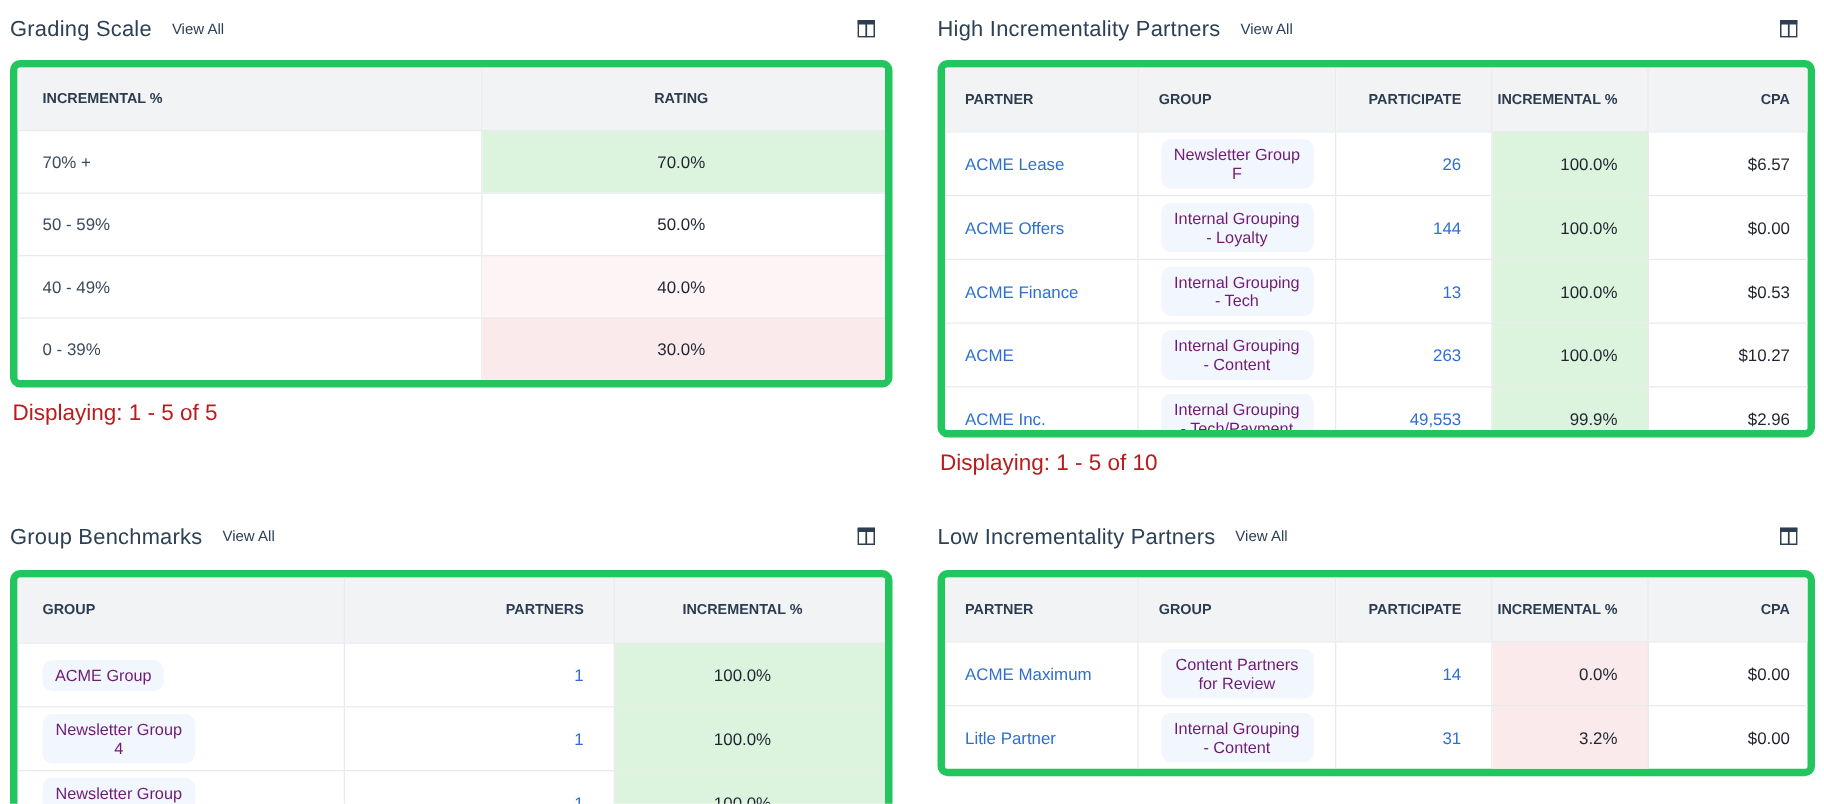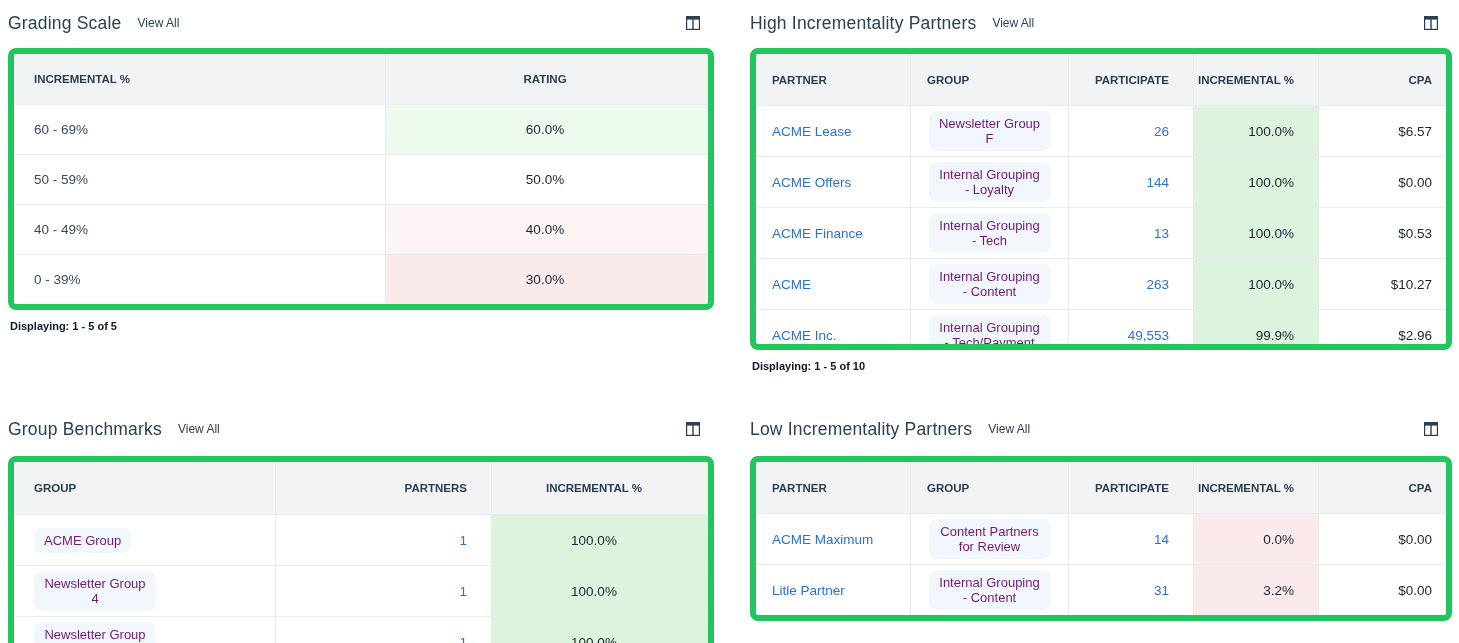--- a/index.html
+++ b/index.html
@@ -28,21 +28,21 @@
   .clip-left { justify-content:flex-start; padding-left:20px; }
   
   .t-grading th, .t-grading td { height:50px; }
   .t-bench th { height:52px; } .t-bench td { height:51px; }
   
   .t-partner th { height:51px; } .t-partner td { height:51px; }
   .pad-l { padding-left:20px; text-align:left; }
   .pad-l-sm { padding-left:16px; text-align:left; }
   .pad-r { padding-right:16px; text-align:right; }
   .pad-r-lg { padding-right:24px; text-align:right; }
-  .displaying { font-size:11px; color:#0f172a; margin-top:10px; padding-left:2px;font-weight:bold; }
+  .displaying { font-size:18px; color:#b91c1c; margin-top:10px; padding-left:2px; }
   .th-wrap { line-height:14px; }
 </style>
 </head>
 <body>
 
 <div class="page">
 
   <section class="panel">
     <div class="panel-head">
       <span class="panel-title">Grading Scale</span>
@@ -62,22 +62,22 @@
             <col style="width:334px">
           </colgroup>
         <thead>
           <tr>
             <th class="pad-l">INCREMENTAL %</th>
             <th class="pad-r">RATING</th>
           </tr>
         </thead>
         <tbody>
             <tr>
-              <td class="pad-l">60 - 69%</td>
-              <td class="pad-r num" style="background: rgb(237, 250, 238);">60.0%</td>
+              <td class="pad-l">70% +</td>
+              <td class="pad-r num" style="background: rgb(220, 244, 221);">70.0%</td>
             </tr>
             <tr>
               <td class="pad-l">50 - 59%</td>
               <td class="pad-r num">50.0%</td>
             </tr>
             <tr>
               <td class="pad-l">40 - 49%</td>
               <td class="pad-r num" style="background: rgb(253, 244, 245);">40.0%</td>
             </tr>
             <tr>

